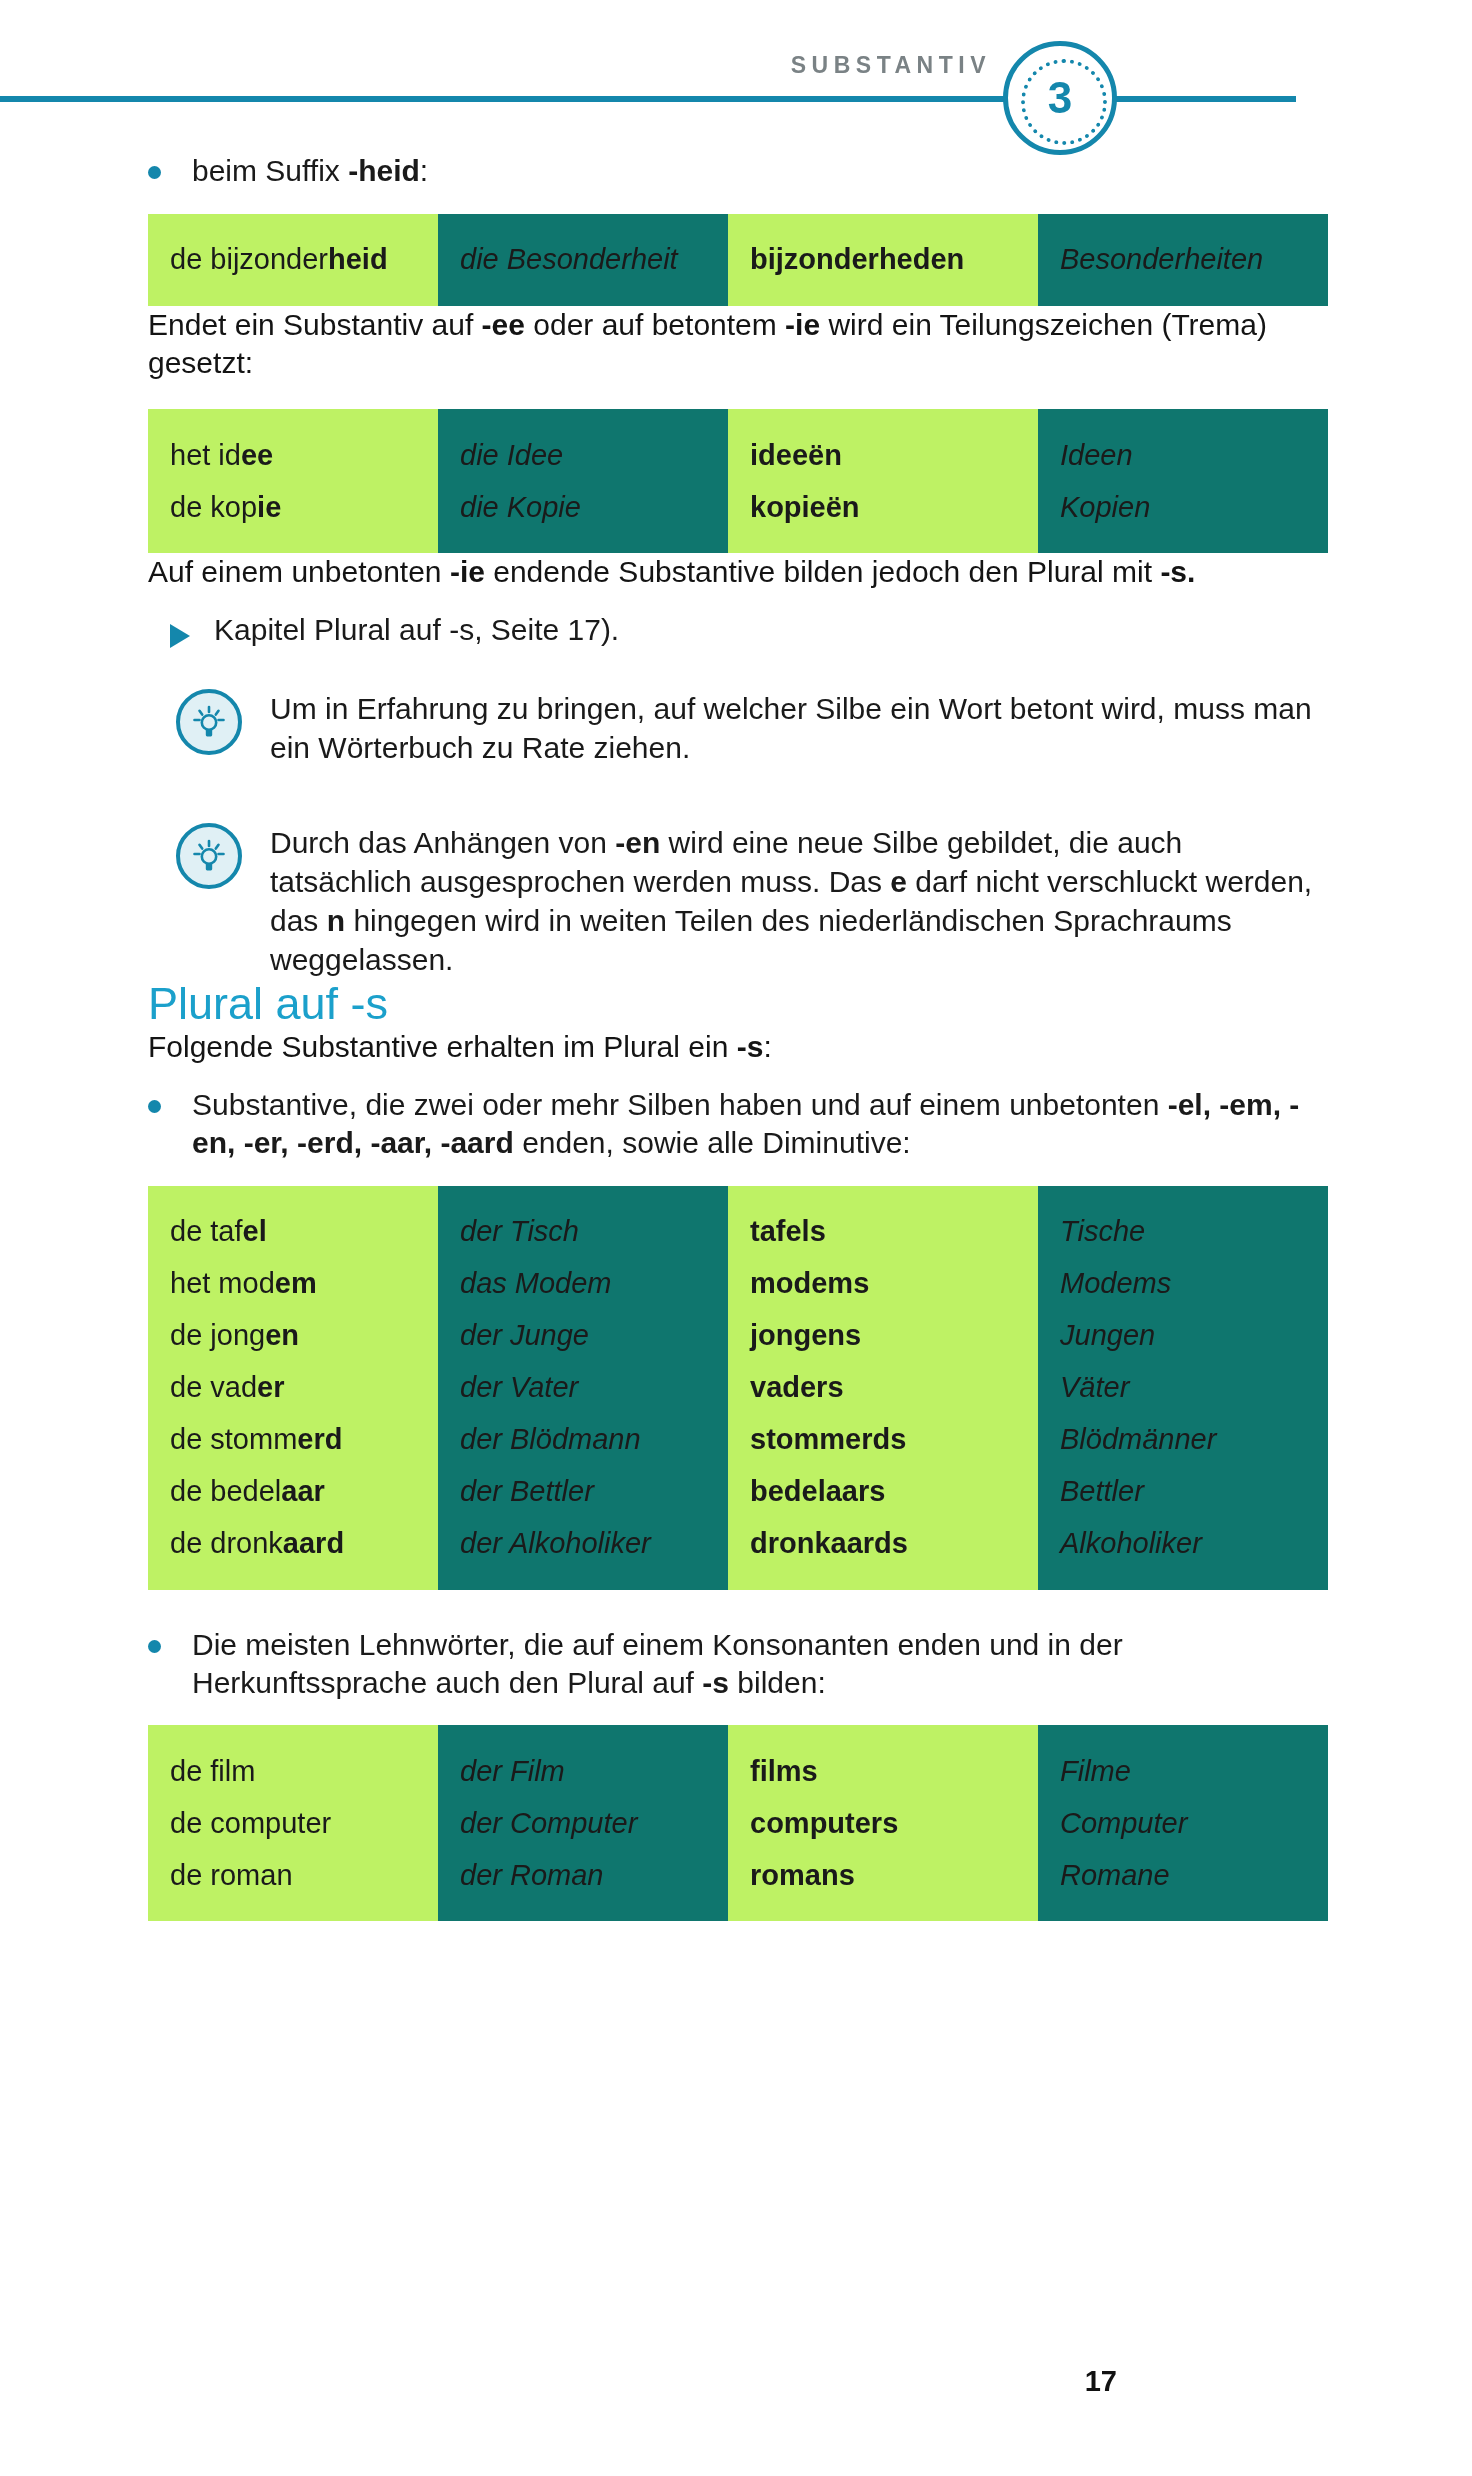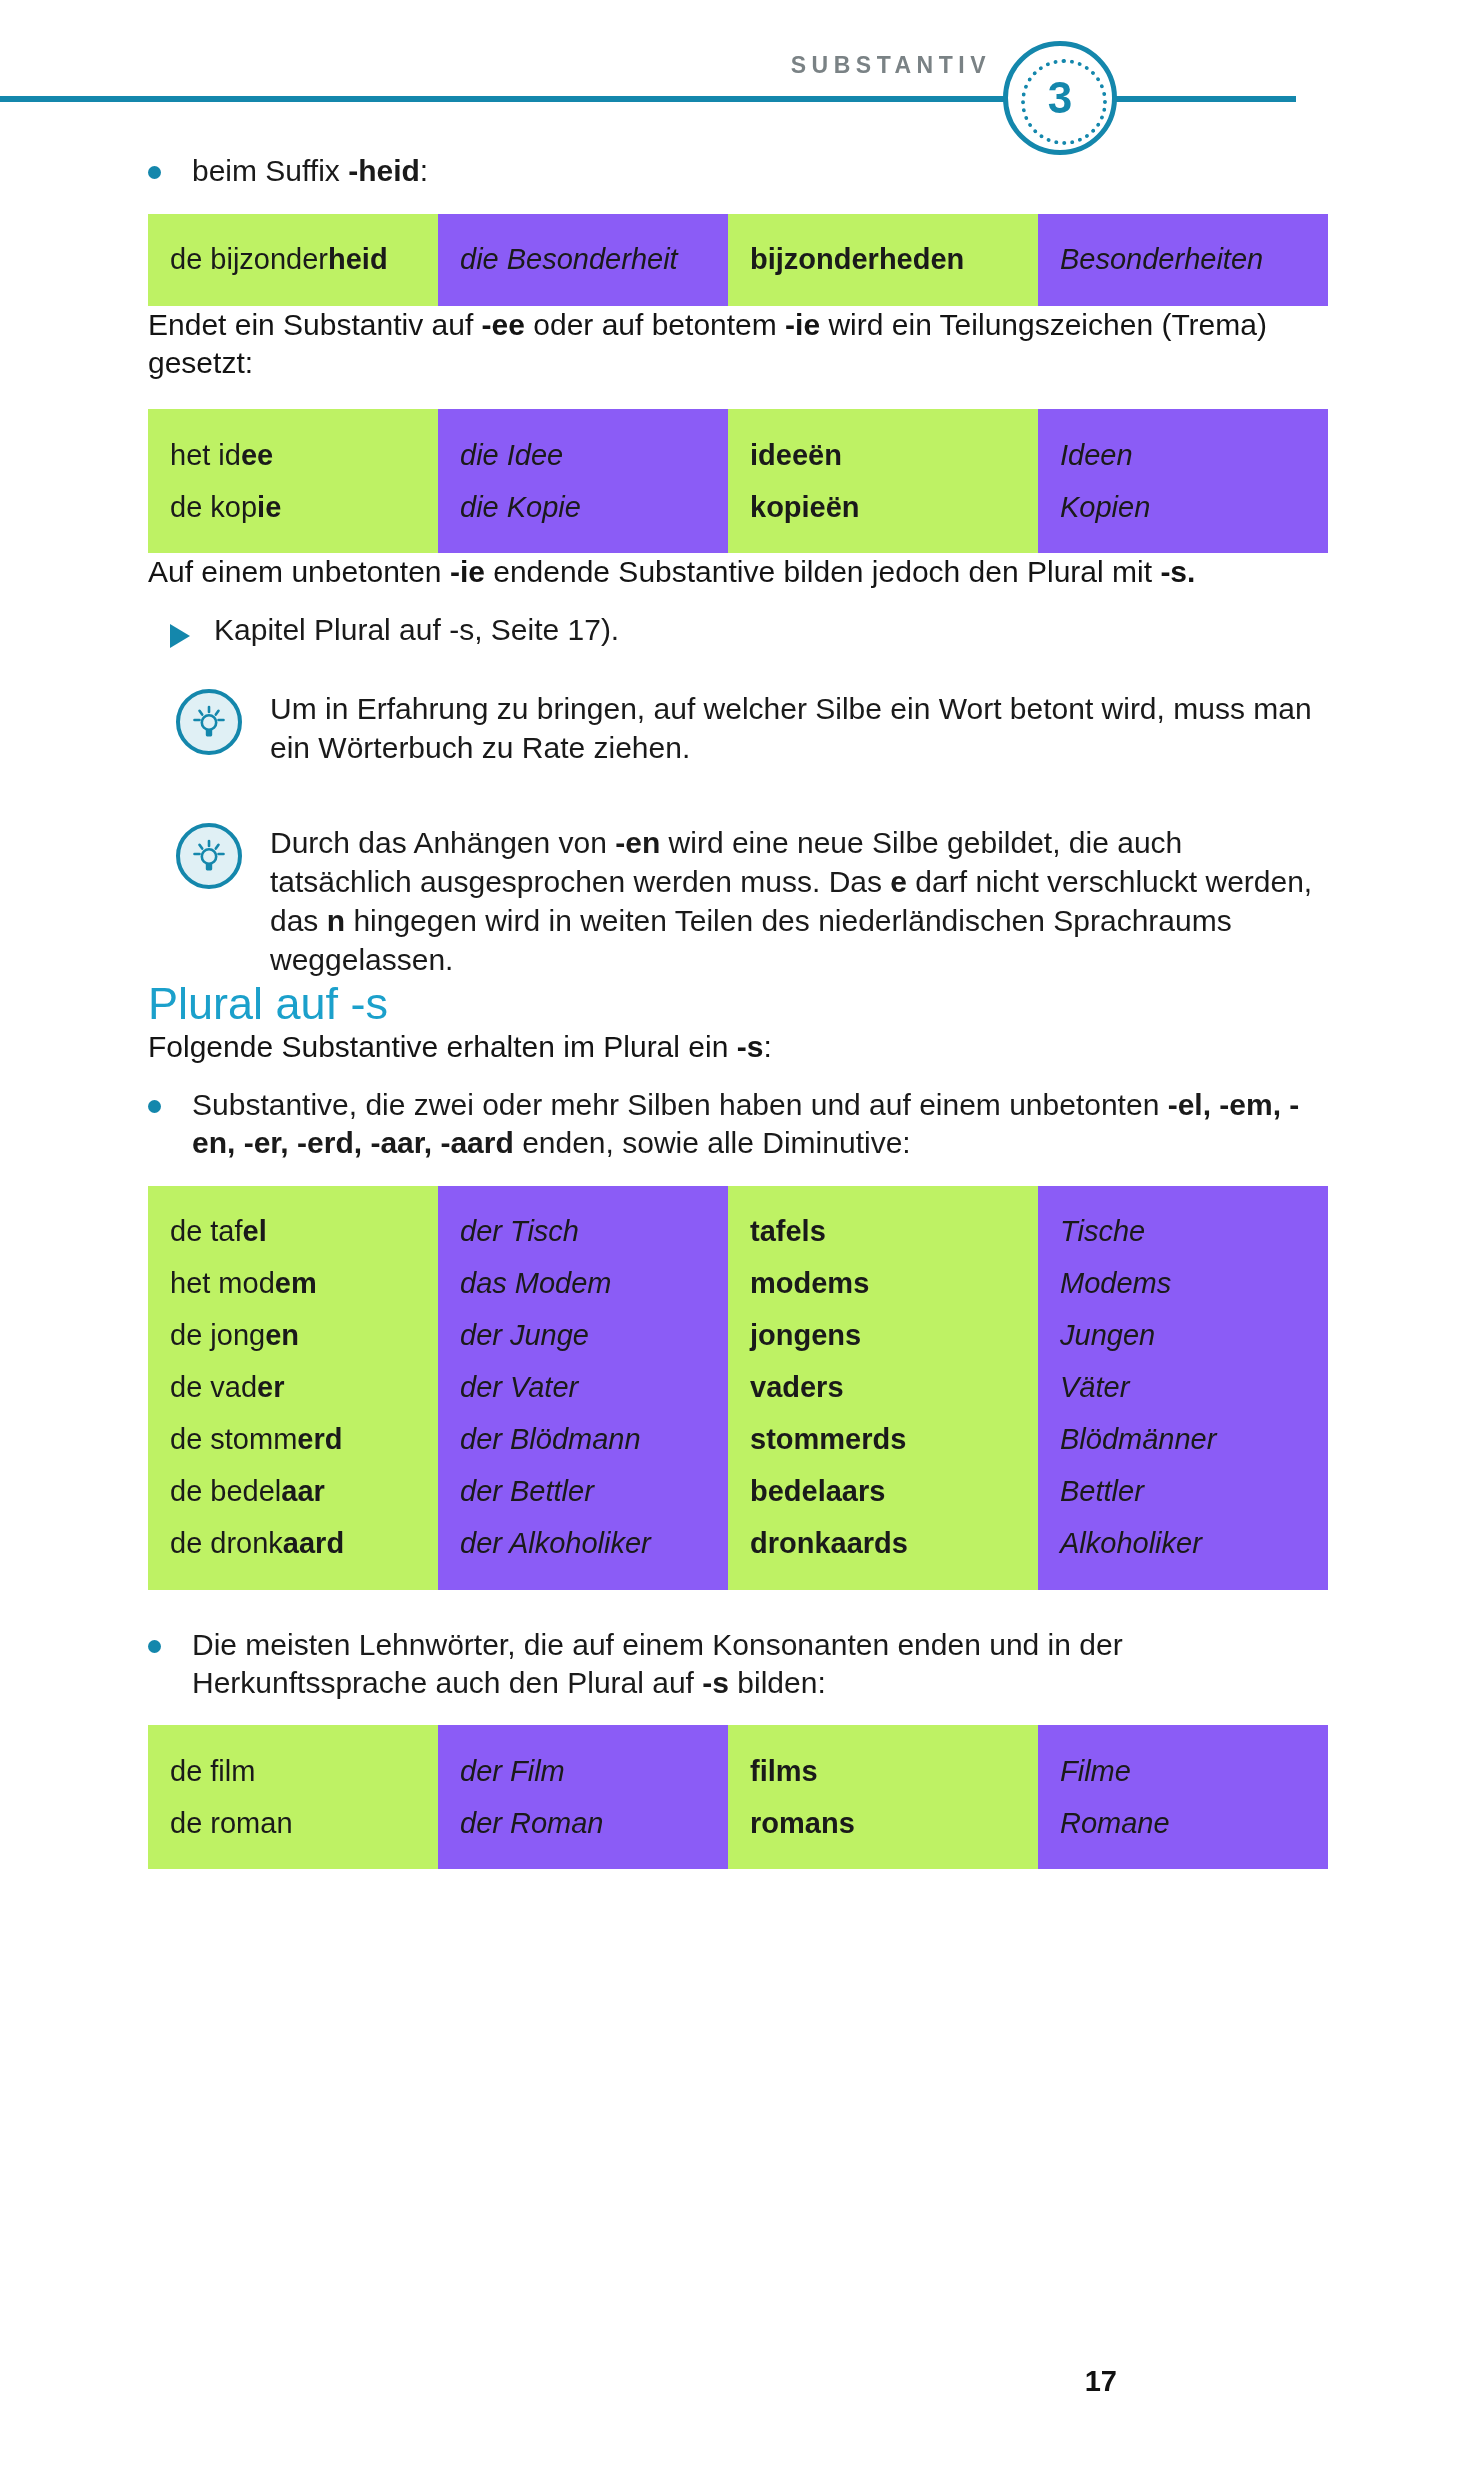--- a/index.html
+++ b/index.html
@@ -157,21 +157,21 @@
     padding: 0 22px;
     height: 52px;
     font-size: 29px;
     vertical-align: middle;
     white-space: nowrap;
     overflow: hidden;
   }
   table.vocab tr.spacer-top td { height: 20px; padding: 0; }
   table.vocab tr.spacer-bot td { height: 20px; padding: 0; }
   table.vocab td.c0, table.vocab td.c2 { background: #bef264; }
-  table.vocab td.c1, table.vocab td.c3 { background: #8b5cf6; }
+  table.vocab td.c1, table.vocab td.c3 { background: #0f766e; }
   table.vocab td.c1, table.vocab td.c3 { font-style: italic; }
   table.vocab td.c2 { font-weight: 700; }
   table.vocab col.w0 { width: 290px; }
   table.vocab col.w1 { width: 290px; }
   table.vocab col.w2 { width: 310px; }
   table.vocab col.w3 { width: 290px; }
 
   
   .tip {
     display: flex;
@@ -467,20 +467,26 @@
               <td class="c2"></td>
               <td class="c3"></td>
             </tr>
             <tr>
               <td class="c0"><span>de film</span></td>
               <td class="c1"><span>der Film</span></td>
               <td class="c2"><span class="">films</span></td>
               <td class="c3"><span>Filme</span></td>
             </tr>
             <tr>
+              <td class="c0"><span>de computer</span></td>
+              <td class="c1"><span>der Computer</span></td>
+              <td class="c2"><span class="">computers</span></td>
+              <td class="c3"><span>Computer</span></td>
+            </tr>
+            <tr>
               <td class="c0"><span>de roman</span></td>
               <td class="c1"><span>der Roman</span></td>
               <td class="c2"><span class="">romans</span></td>
               <td class="c3"><span>Romane</span></td>
             </tr>
             <tr class="spacer-bot">
               <td class="c0"></td>
               <td class="c1"></td>
               <td class="c2"></td>
               <td class="c3"></td>

